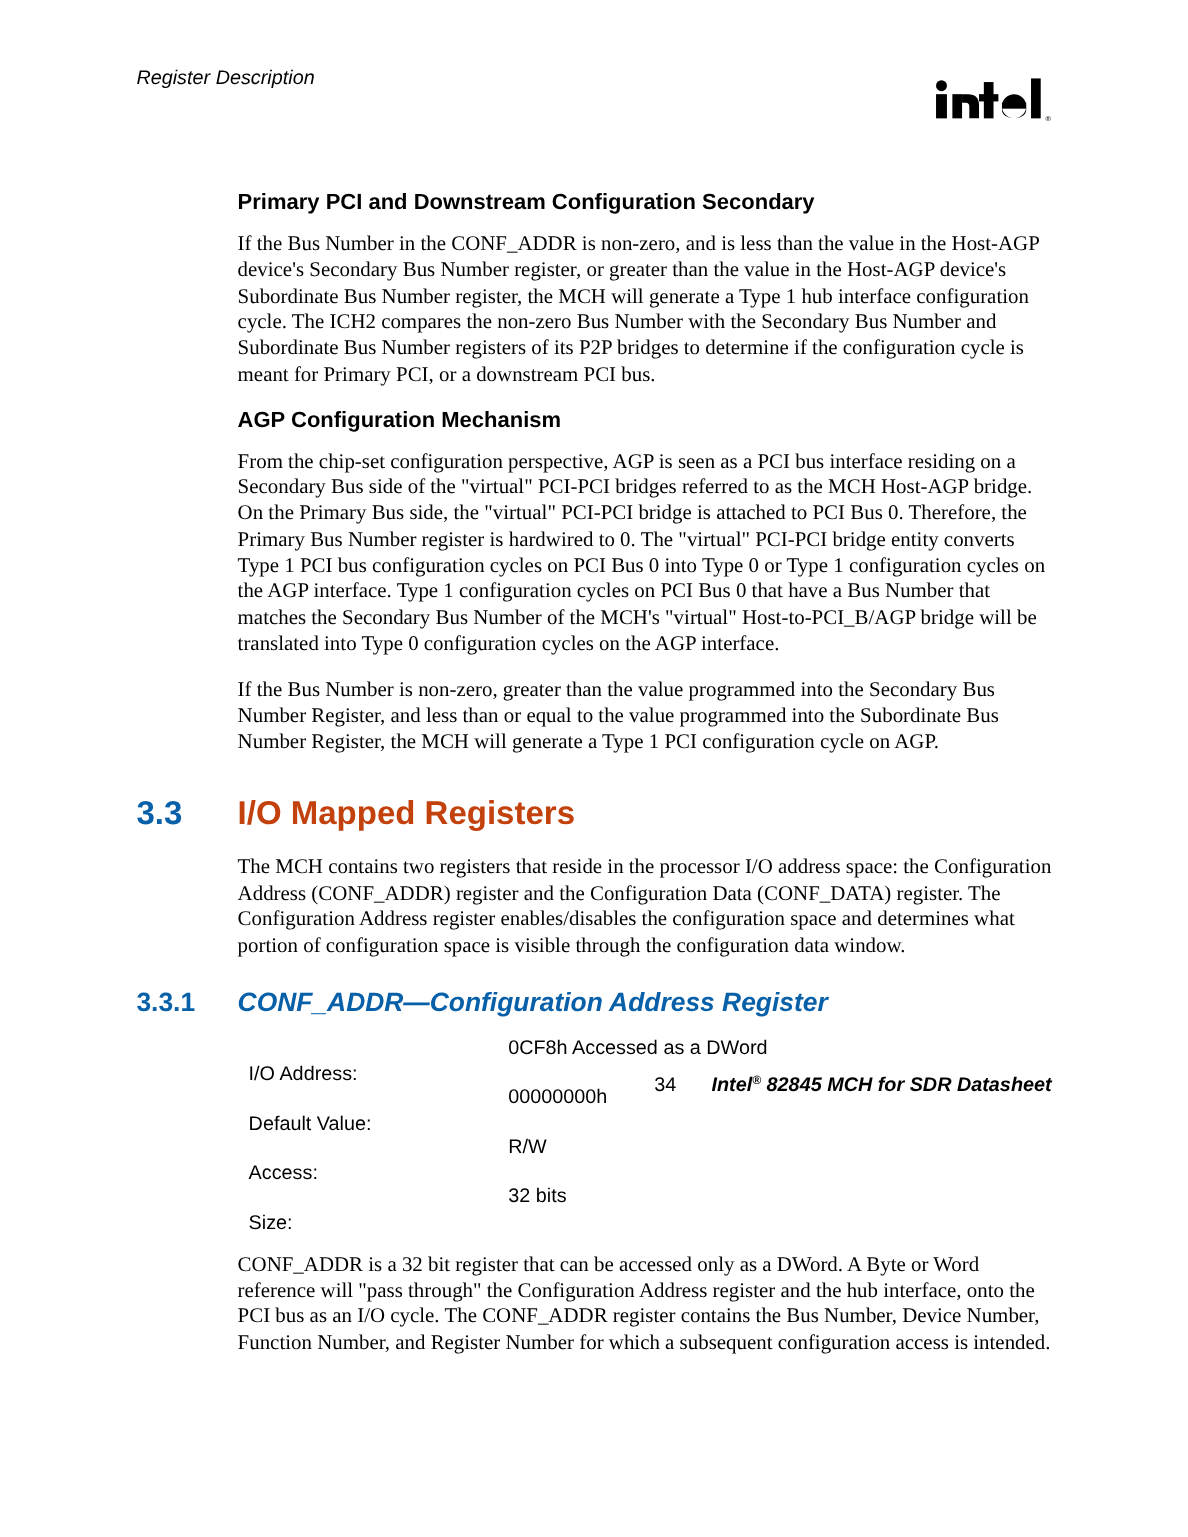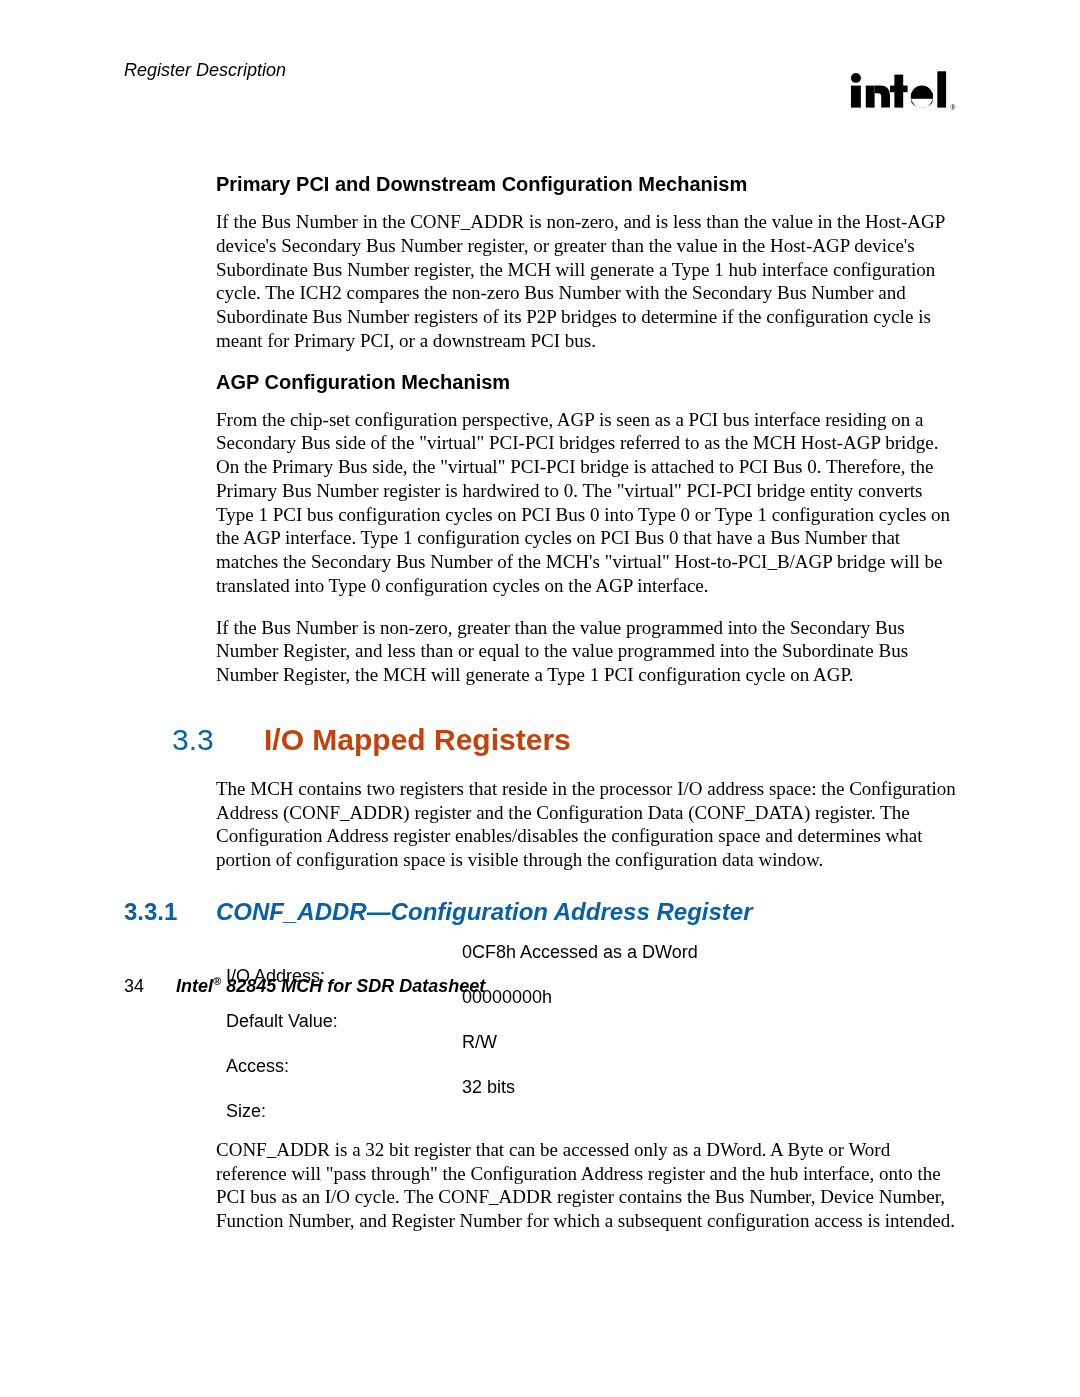--- a/index.html
+++ b/index.html
@@ -48,26 +48,25 @@
     line-height: 1.25;
     margin: 12px 0 18px 0;
   }
   .h2-row {
     margin: 36px 0 20px -92px; 
     display: flex;
     align-items: baseline;
   }
   .h2-num {
     font-family: Arial, Helvetica, sans-serif;
-    font-weight: normal;
+    font-weight: bold;
     font-size: 30px;
     color: #0860A8;
     width: 92px;
     flex: 0 0 92px;
-    margin-left: 48px;
   }
   .h2-title {
     font-family: Arial, Helvetica, sans-serif;
     font-weight: bold;
     font-size: 30px;
     color: #c2410c;
   }
   .h3-num {
     font-family: Arial, Helvetica, sans-serif;
     font-weight: bold;
@@ -87,21 +86,21 @@
     font-family: Arial, Helvetica, sans-serif;
     font-size: 18px;
     margin: -4px 0 16px 10px;
   }
   .kv-row { display: flex; }
   .kv-k { width: 236px; flex: 0 0 236px; margin-top: 24px; }
   .footer {
     position: absolute;
     left: 124px; right: 124px; bottom: 48px;
     display: flex;
-    justify-content: flex-start;
+    justify-content: flex-end;
     align-items: baseline;
     font-family: Arial, Helvetica, sans-serif;
     font-size: 18px;
   }
   .footer .doc-title { font-style: italic; font-weight: bold; margin-left: 32px; }
   .footer sup { font-size: 11px; vertical-align: super; }
 </style>
 </head>
 <body>
 
@@ -126,21 +125,21 @@
         <rect x="118" y="46" width="40" height="10"></rect>
 
         <rect x="166" y="6" width="16" height="66"></rect>
       </g>
       <text x="190" y="76" font-family="Arial" font-size="12" fill="#000">®</text>
     </svg>
   </div>
 
   <div class="content">
 
-    <h3 class="subhead">Primary PCI and Downstream Configuration Mechanism</h3>
+    <h3 class="subhead">Primary PCI and Downstream Configuration Secondary</h3>
     <p class="body-p">If the Bus Number in the CONF_ADDR is non-zero, and is less than the value in the Host-AGP device's Secondary Bus Number register, or greater than the value in the Host-AGP device's Subordinate Bus Number register, the MCH will generate a Type 1 hub interface configuration cycle. The ICH2 compares the non-zero Bus Number with the Secondary Bus Number and Subordinate Bus Number registers of its P2P bridges to determine if the configuration cycle is meant for Primary PCI, or a downstream PCI bus.</p>
 
     <h3 class="subhead">AGP Configuration Mechanism</h3>
     <p class="body-p">From the chip-set configuration perspective, AGP is seen as a PCI bus interface residing on a Secondary Bus side of the "virtual" PCI-PCI bridges referred to as the MCH Host-AGP bridge. On the Primary Bus side, the "virtual" PCI-PCI bridge is attached to PCI Bus 0. Therefore, the Primary Bus Number register is hardwired to 0. The "virtual" PCI-PCI bridge entity converts Type 1 PCI bus configuration cycles on PCI Bus 0 into Type 0 or Type 1 configuration cycles on the AGP interface. Type 1 configuration cycles on PCI Bus 0 that have a Bus Number that matches the Secondary Bus Number of the MCH's "virtual" Host-to-PCI_B/AGP bridge will be translated into Type 0 configuration cycles on the AGP interface.</p>
     <p class="body-p">If the Bus Number is non-zero, greater than the value programmed into the Secondary Bus Number Register, and less than or equal to the value programmed into the Subordinate Bus Number Register, the MCH will generate a Type 1 PCI configuration cycle on AGP.</p>
 
     <div class="h2-row">
       <span class="h2-num">3.3</span>
       <span class="h2-title">I/O Mapped Registers</span>
     </div>

